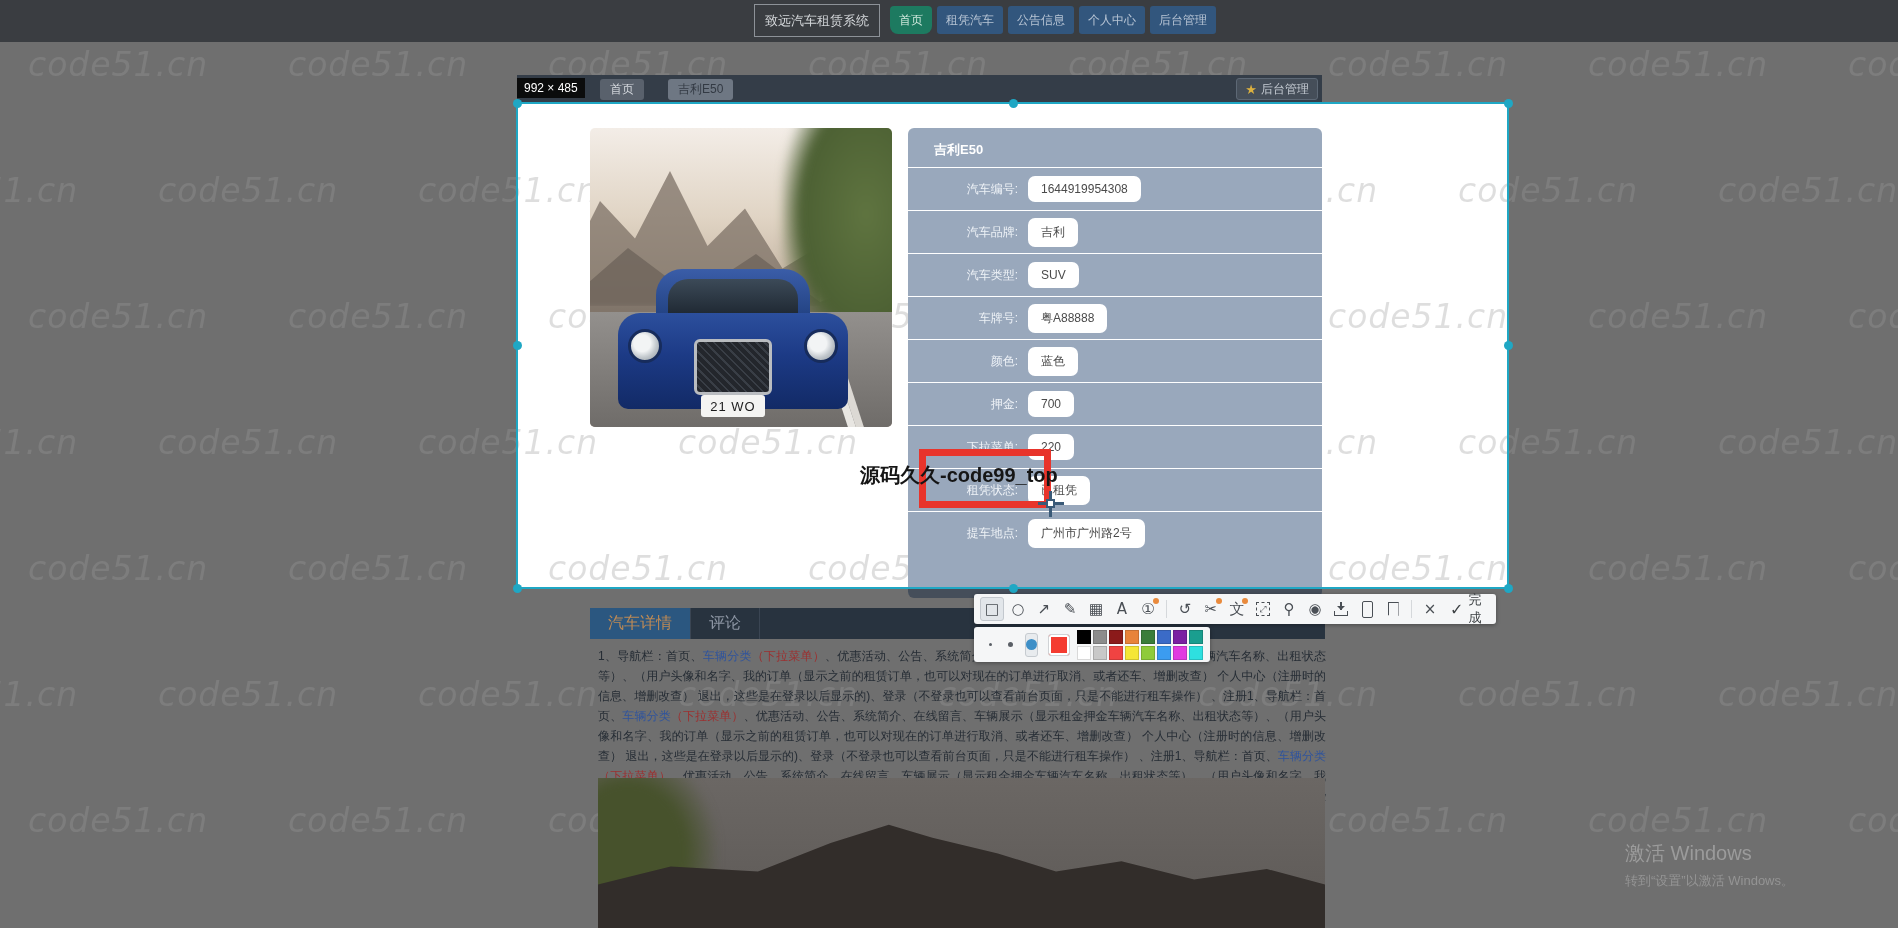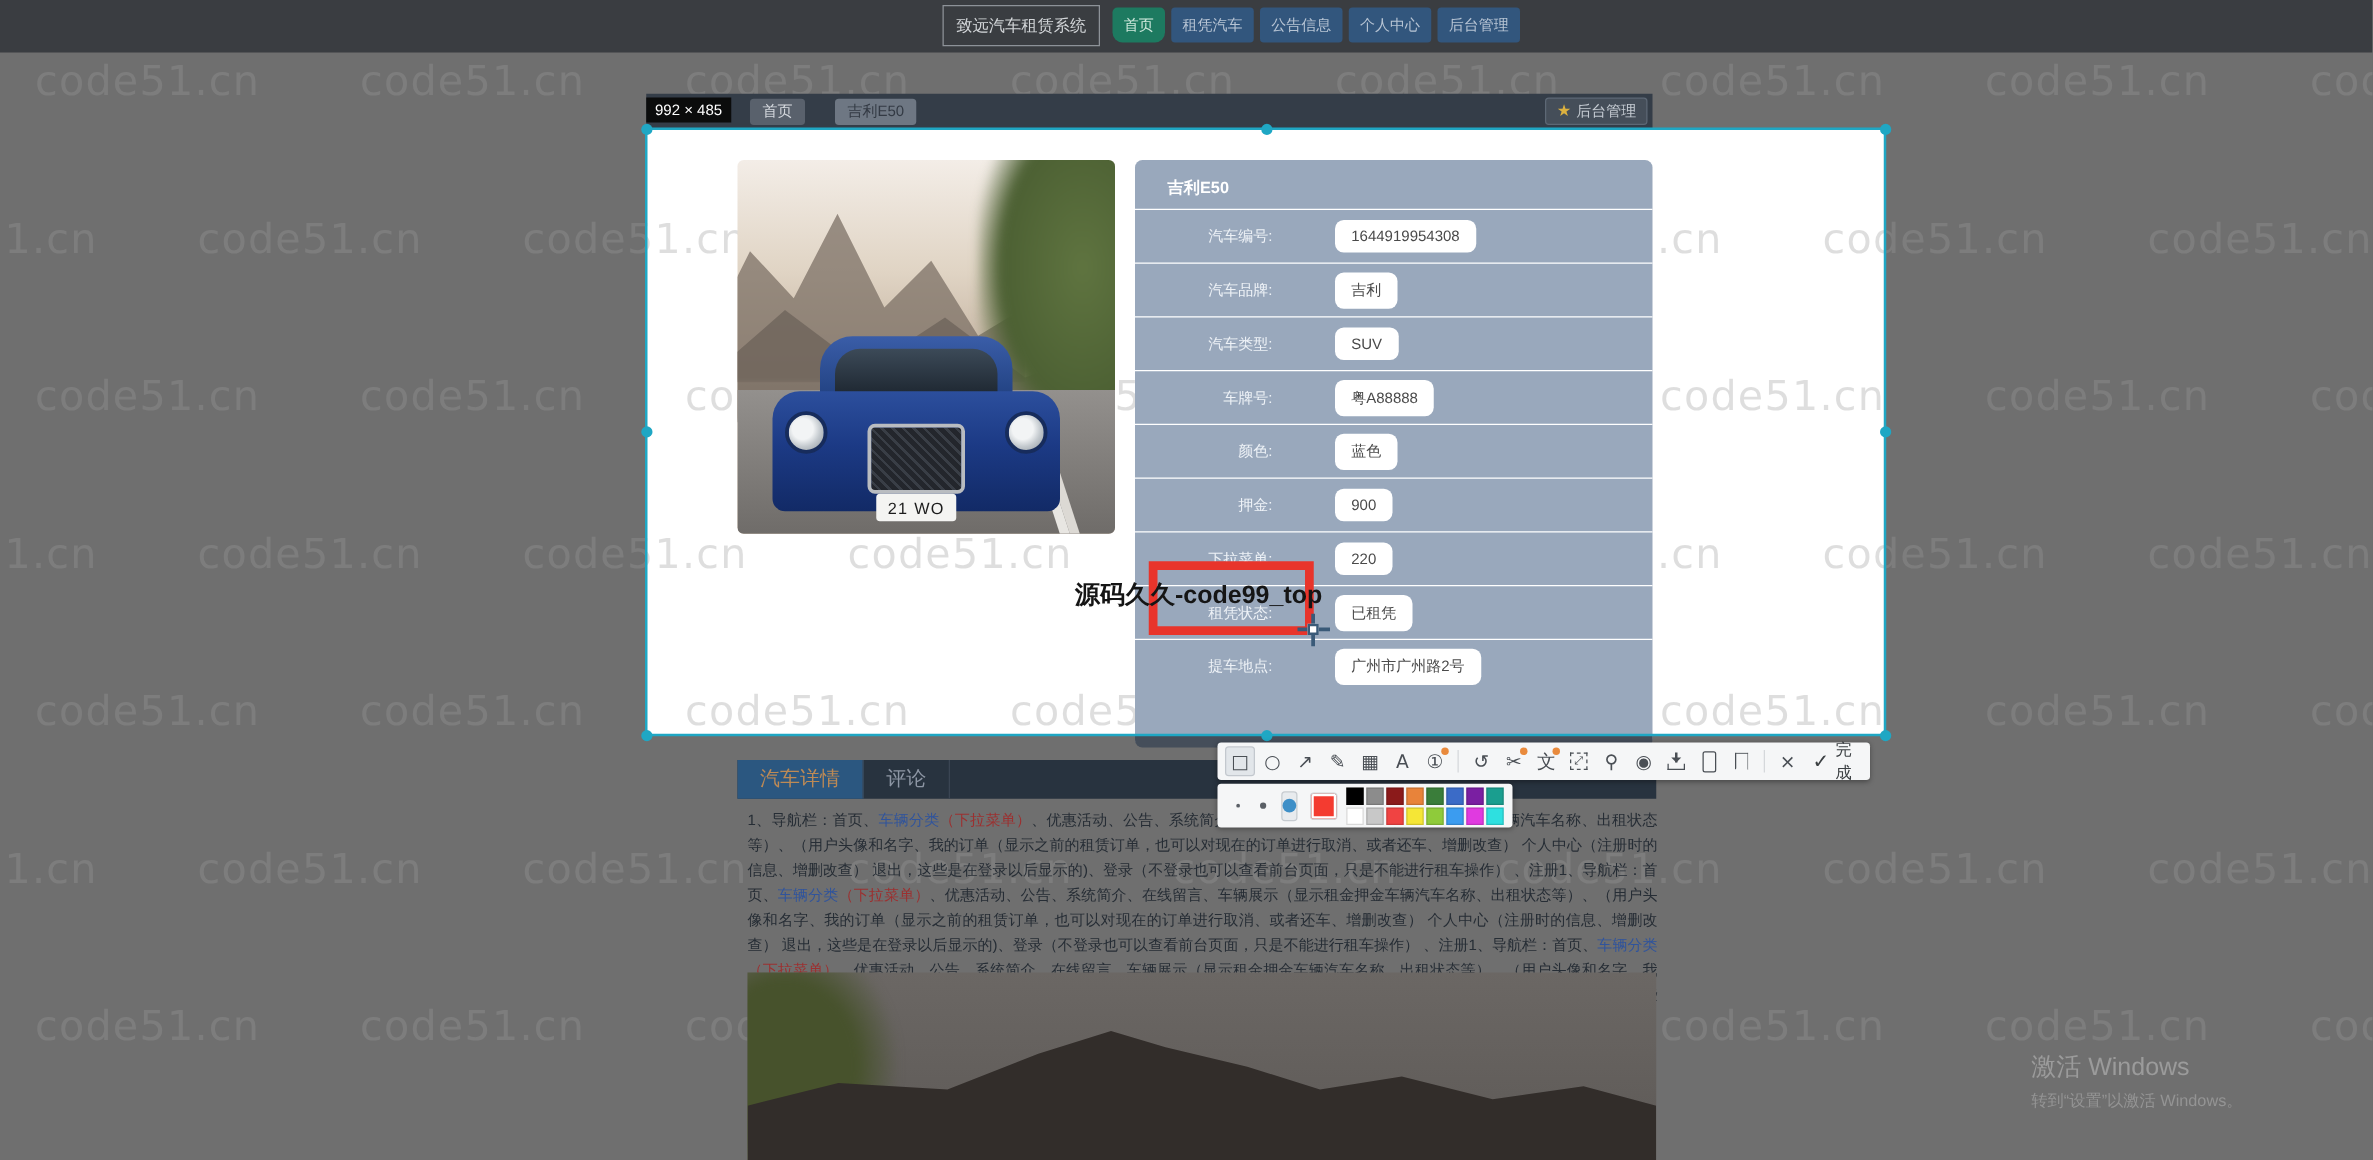--- a/index.html
+++ b/index.html
@@ -1,20 +1,20 @@
 <!DOCTYPE html>
 <html><head>
 <meta charset="utf-8">
 <style>
   * { margin:0; padding:0; box-sizing:border-box; }
   html,body { width:1898px; height:928px; overflow:hidden; }
   body { font-family:"Liberation Sans","DejaVu Sans",sans-serif; background:#6f6f6f; position:relative; }
 
   
-  .wm-layer { position:absolute; inset:0; pointer-events:none; z-index:0; }
+  .wm-layer { position:absolute; inset:0; pointer-events:none; z-index:0;font-style:italic; }
   .wm { position:absolute; font-size:33px; letter-spacing:1px; color:rgba(255,255,255,0.10); white-space:nowrap; font-family:"DejaVu Sans",sans-serif; }
   .wm.inside { color:rgba(0,0,0,0.13); }
 
   
   .navbar { position:absolute; left:0; top:0; width:1898px; height:42px; background:#3a3d41; z-index:1; }
   .brand-box { position:absolute; left:754px; top:4px; width:126px; height:33px; border:1px solid #8d9298; color:#d3d6d9; font-size:13px; display:flex; align-items:center; justify-content:center; }
   .nav-tabs { position:absolute; left:890px; top:6px; height:28px; display:flex; gap:5px; }
   .nav-tab { height:28px; padding:0 9px; display:flex; align-items:center; justify-content:center; font-size:12px; border-radius:3px; background:#32567d; color:#b7c4d4; cursor:pointer; }
   .nav-tab.active { background:#1d7a60; color:#cfe8dc; border-radius:4px 4px 8px 8px; }
 
@@ -46,21 +46,21 @@
   .ph-wind { position:absolute; left:50px; bottom:92px; width:130px; height:38px; border-radius:20px 20px 4px 4px; background:linear-gradient(180deg,#3c4a58,#1d2630); }
   .ph-grille { position:absolute; left:76px; bottom:14px; width:78px; height:56px; border-radius:6px; background:repeating-linear-gradient(45deg,#23262c 0 4px,#393e46 4px 6px); border:3px solid #b9bcc0; }
   .ph-light { position:absolute; bottom:46px; width:34px; height:34px; border-radius:50%; background:radial-gradient(circle at 40% 40%, #f2f4f5 0 35%, #c2c8cd 60%, #8c949b 100%); border:3px solid #17염;
               border:3px solid #172c5c; }
   .ph-light.l { left:10px; } .ph-light.r { right:10px; }
   .ph-plate { position:absolute; left:83px; bottom:-8px; width:64px; height:22px; background:#f4f4f2; border-radius:3px; color:#1c1c1c; font-size:13px; font-weight:normal; display:flex; align-items:center; justify-content:center; letter-spacing:1px; }
 
   
   .panel { position:absolute; left:908px; top:128px; width:414px; height:469px; background:#99a8bc; border-radius:6px; z-index:3; }
   .panel-title { padding:13px 0 8px 26px; color:#ffffff; font-size:13px; font-weight:bold; }
-  .prow { height:43px; border-top:1px solid #ffffff; display:flex; align-items:center;gap:40px; }
+  .prow { height:43px; border-top:1px solid #ffffff; display:flex; align-items:center; }
   .plabel { width:120px; text-align:right; padding-right:10px; color:#eef2f7; font-size:12px; }
   .pvalue { display:inline-block; min-width:28px; padding:6px 13px; background:#ffffff; border-radius:7px; color:#4a4a4a; font-size:12px; text-align:center; }
   .rent-row { height:43px; border-top:1px solid #ffffff; display:flex; align-items:center; }
   .rent-btn { margin-left:21px; padding:6px 11px; background:#dd342e; color:#fff; font-size:12px; border:none; border-radius:4px; cursor:pointer; }
   .panel-dim-strip { position:absolute; left:908px; top:588px; width:414px; height:10px; background:#454e5a; border-radius:0 0 6px 6px; z-index:3; }
 
   
   .red-rect { position:absolute; left:919px; top:449px; width:132px; height:59px; border:7px solid #e8342b; z-index:4; }
   .src-wm { position:absolute; left:860px; top:462px; font-size:20px; font-weight:bold; color:#151515; z-index:4; white-space:nowrap; }
   .cursor-cross { position:absolute; left:1038px; top:491px; width:26px; height:26px; z-index:6; }
@@ -259,21 +259,21 @@
       <div class="prow">
         <div class="plabel">车牌号:</div>
         <div class="pvalue">粤A88888</div>
       </div>
       <div class="prow">
         <div class="plabel">颜色:</div>
         <div class="pvalue">蓝色</div>
       </div>
       <div class="prow">
         <div class="plabel">押金:</div>
-        <div class="pvalue">900</div>
+        <div class="pvalue">700</div>
       </div>
       <div class="prow">
         <div class="plabel">下拉菜单:</div>
         <div class="pvalue">220</div>
       </div>
       <div class="prow">
         <div class="plabel">租凭状态:</div>
         <div class="pvalue">已租凭</div>
       </div>
       <div class="prow">

